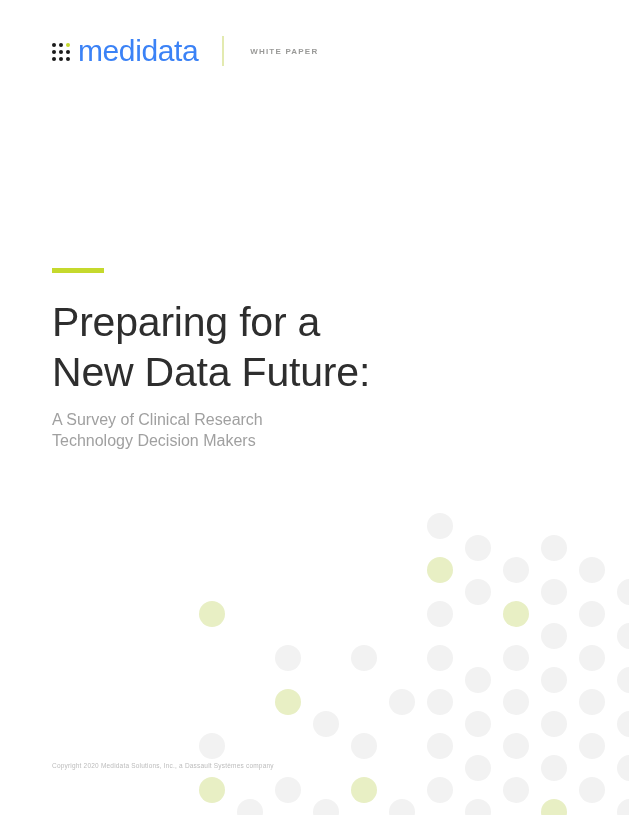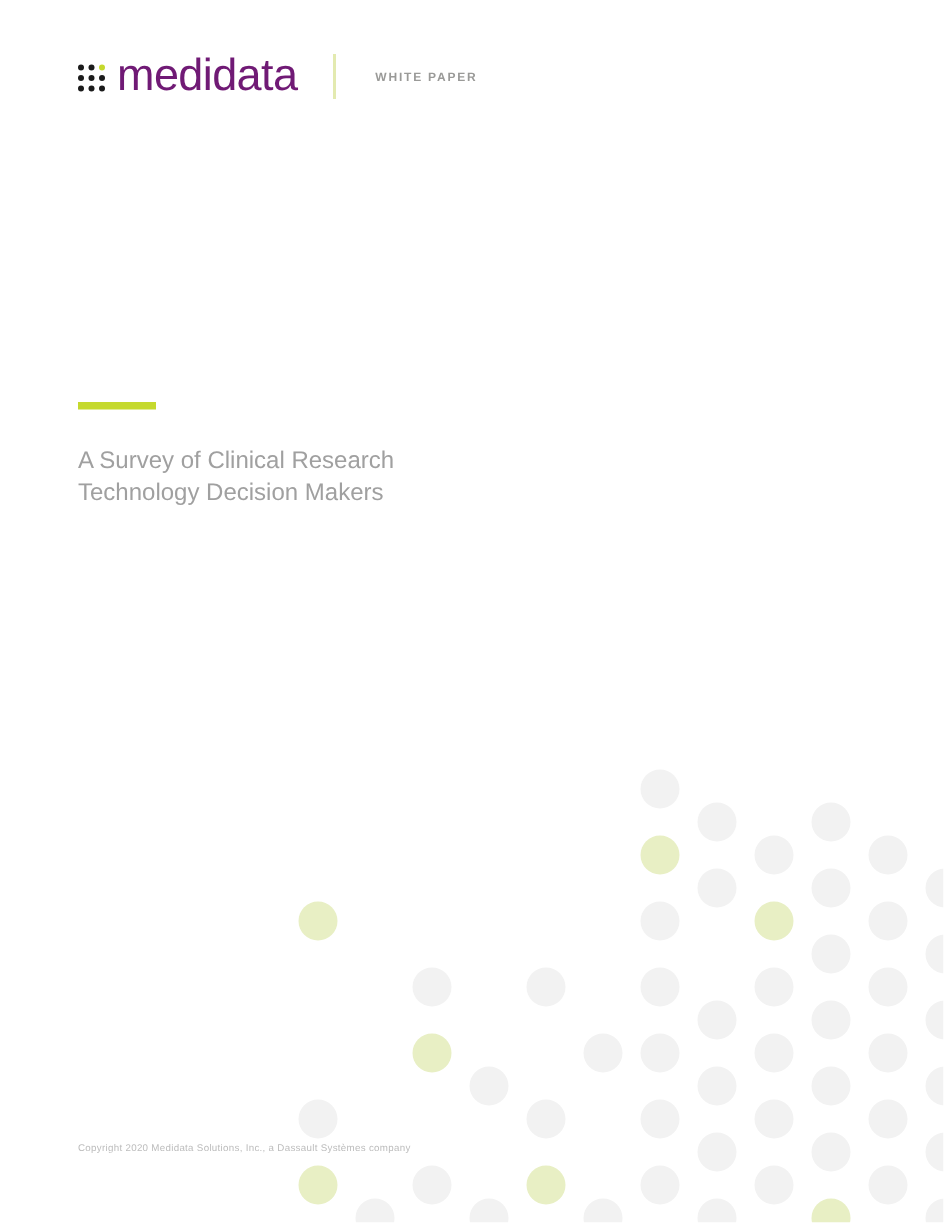--- a/index.html
+++ b/index.html
@@ -62,21 +62,21 @@
     height: 4px;
     border-radius: 50%;
     background: #1b1b1b;
   }
   #logo-mark i.accent {
     background: #c5d92d;
   }
   #logo-word {
     font-size: 30px;
     font-weight: 400;
-    color: #701a75;
+    color: #3b82f6;
     letter-spacing: -0.4px;
     line-height: 1;
   }
   #header-divider {
     width: 2px;
     height: 30px;
     background: #e3eab0;
     margin: 0 26px 0 24px;
   }
   #header-tag {
@@ -206,20 +206,22 @@
           <i></i>
         </div>
       <div id="logo-word">medidata</div>
     </div>
     <div id="header-divider"></div>
     <div id="header-tag">WHITE PAPER</div>
   </div>
 
   <div id="title-block">
     <div id="title-rule"></div>
+    <h1 id="doc-title">Preparing for a
+New Data Future:</h1>
     <p id="doc-subtitle">A Survey of Clinical Research
 Technology Decision Makers</p>
   </div>
 
   <div id="footer">
     <div id="copyright">Copyright 2020 Medidata Solutions, Inc., a Dassault Systèmes company</div>
   </div>
 
 </div>
 

